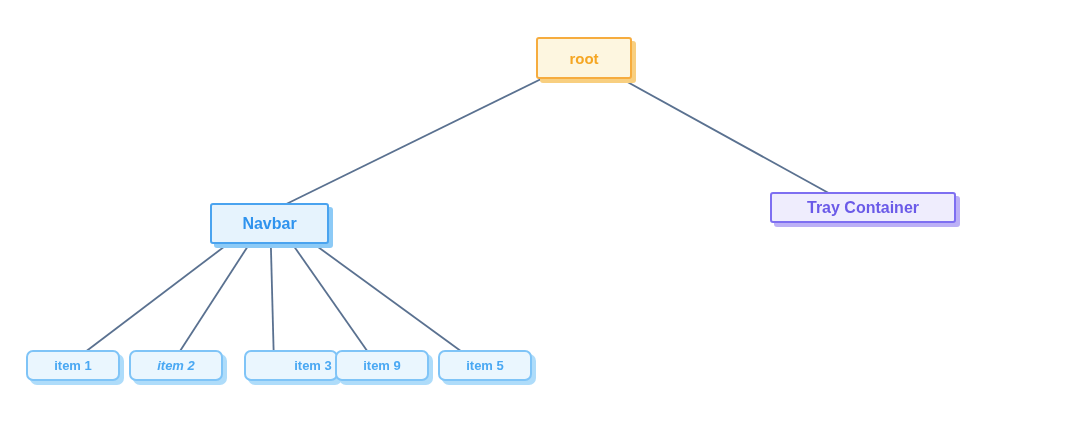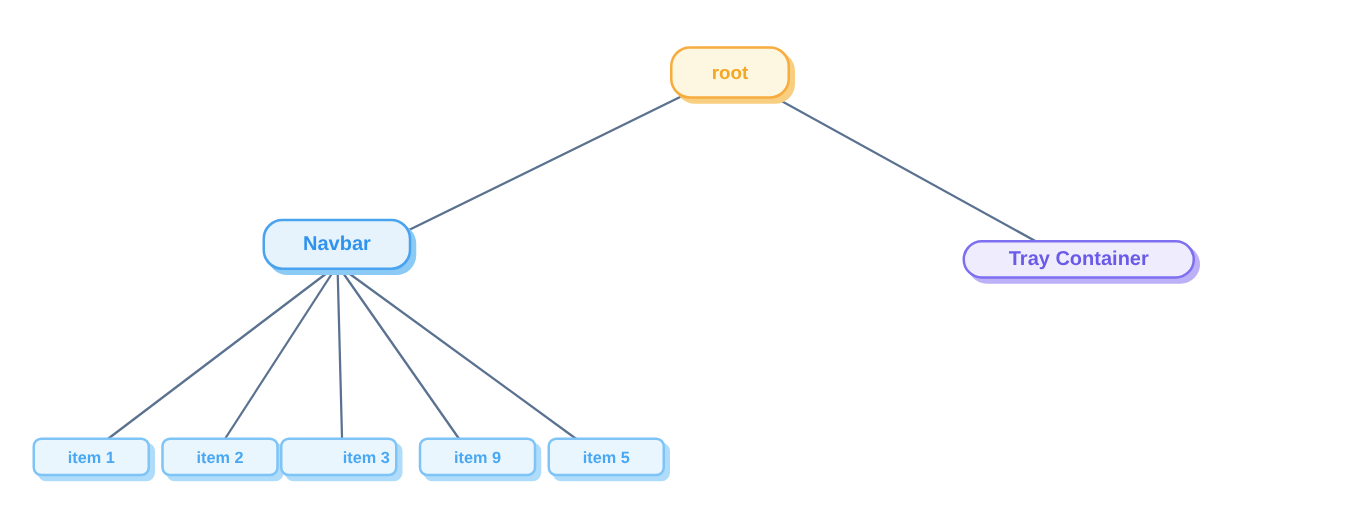--- a/index.html
+++ b/index.html
@@ -28,36 +28,36 @@
     stroke-width: 1.8;
   }
   .node {
     position: absolute;
     z-index: 2;
     box-sizing: border-box;
     display: flex;
     align-items: center;
     justify-content: center;
     border: 2px solid;
-    border-radius: 16px;
+    border-radius: 3px;
     font-weight: bold;
     cursor: pointer;
     user-select: none;
   }
   .n-root {
     left: 536px; top: 37px;
     width: 96px; height: 42px;
     background: #fdf6e0;
     border-color: #f6ac3e;
     color: #f5a623;
     font-size: 15px;
     box-shadow: 4px 4px 0 #f8cf80;
   }
   .n-navbar {
-    left: 210px; top: 175px;
+    left: 210px; top: 203px;
     width: 119px; height: 41px;
     background: #e6f3fd;
     border-color: #4aa3ef;
     color: #2f93ee;
     font-size: 16px;
     box-shadow: 4px 4px 0 #8ccaf6;
   }
   .n-tray {
     left: 770px; top: 192px;
     width: 186px; height: 31px;
@@ -71,22 +71,22 @@
     top: 350px;
     width: 94px; height: 31px;
     background: #eaf6fe;
     border-color: #7fc4f7;
     color: #4aa8f3;
     font-size: 13px;
     border-radius: 7px;
     box-shadow: 4px 4px 0 #aedcfa;
   }
   .n-item1 { left: 26px; }
-  .n-item2 { left: 129px; }
-  .n-item3 { left: 224px; padding-left: 44px; }
+  .n-item2 { left: 129px; font-style: italic; }
+  .n-item3 { left: 244px; padding-left: 44px; }
   .n-item4 { left: 335px; }
   .n-item5 { left: 438px; align-items: center; }
 </style>
 </head>
 <body>
 
 <div class="canvas">
 
   <svg class="edges" viewBox="0 0 1092 424" xmlns="http://www.w3.org/2000/svg">
     <line x1="584" y1="58" x2="270" y2="212"></line>

